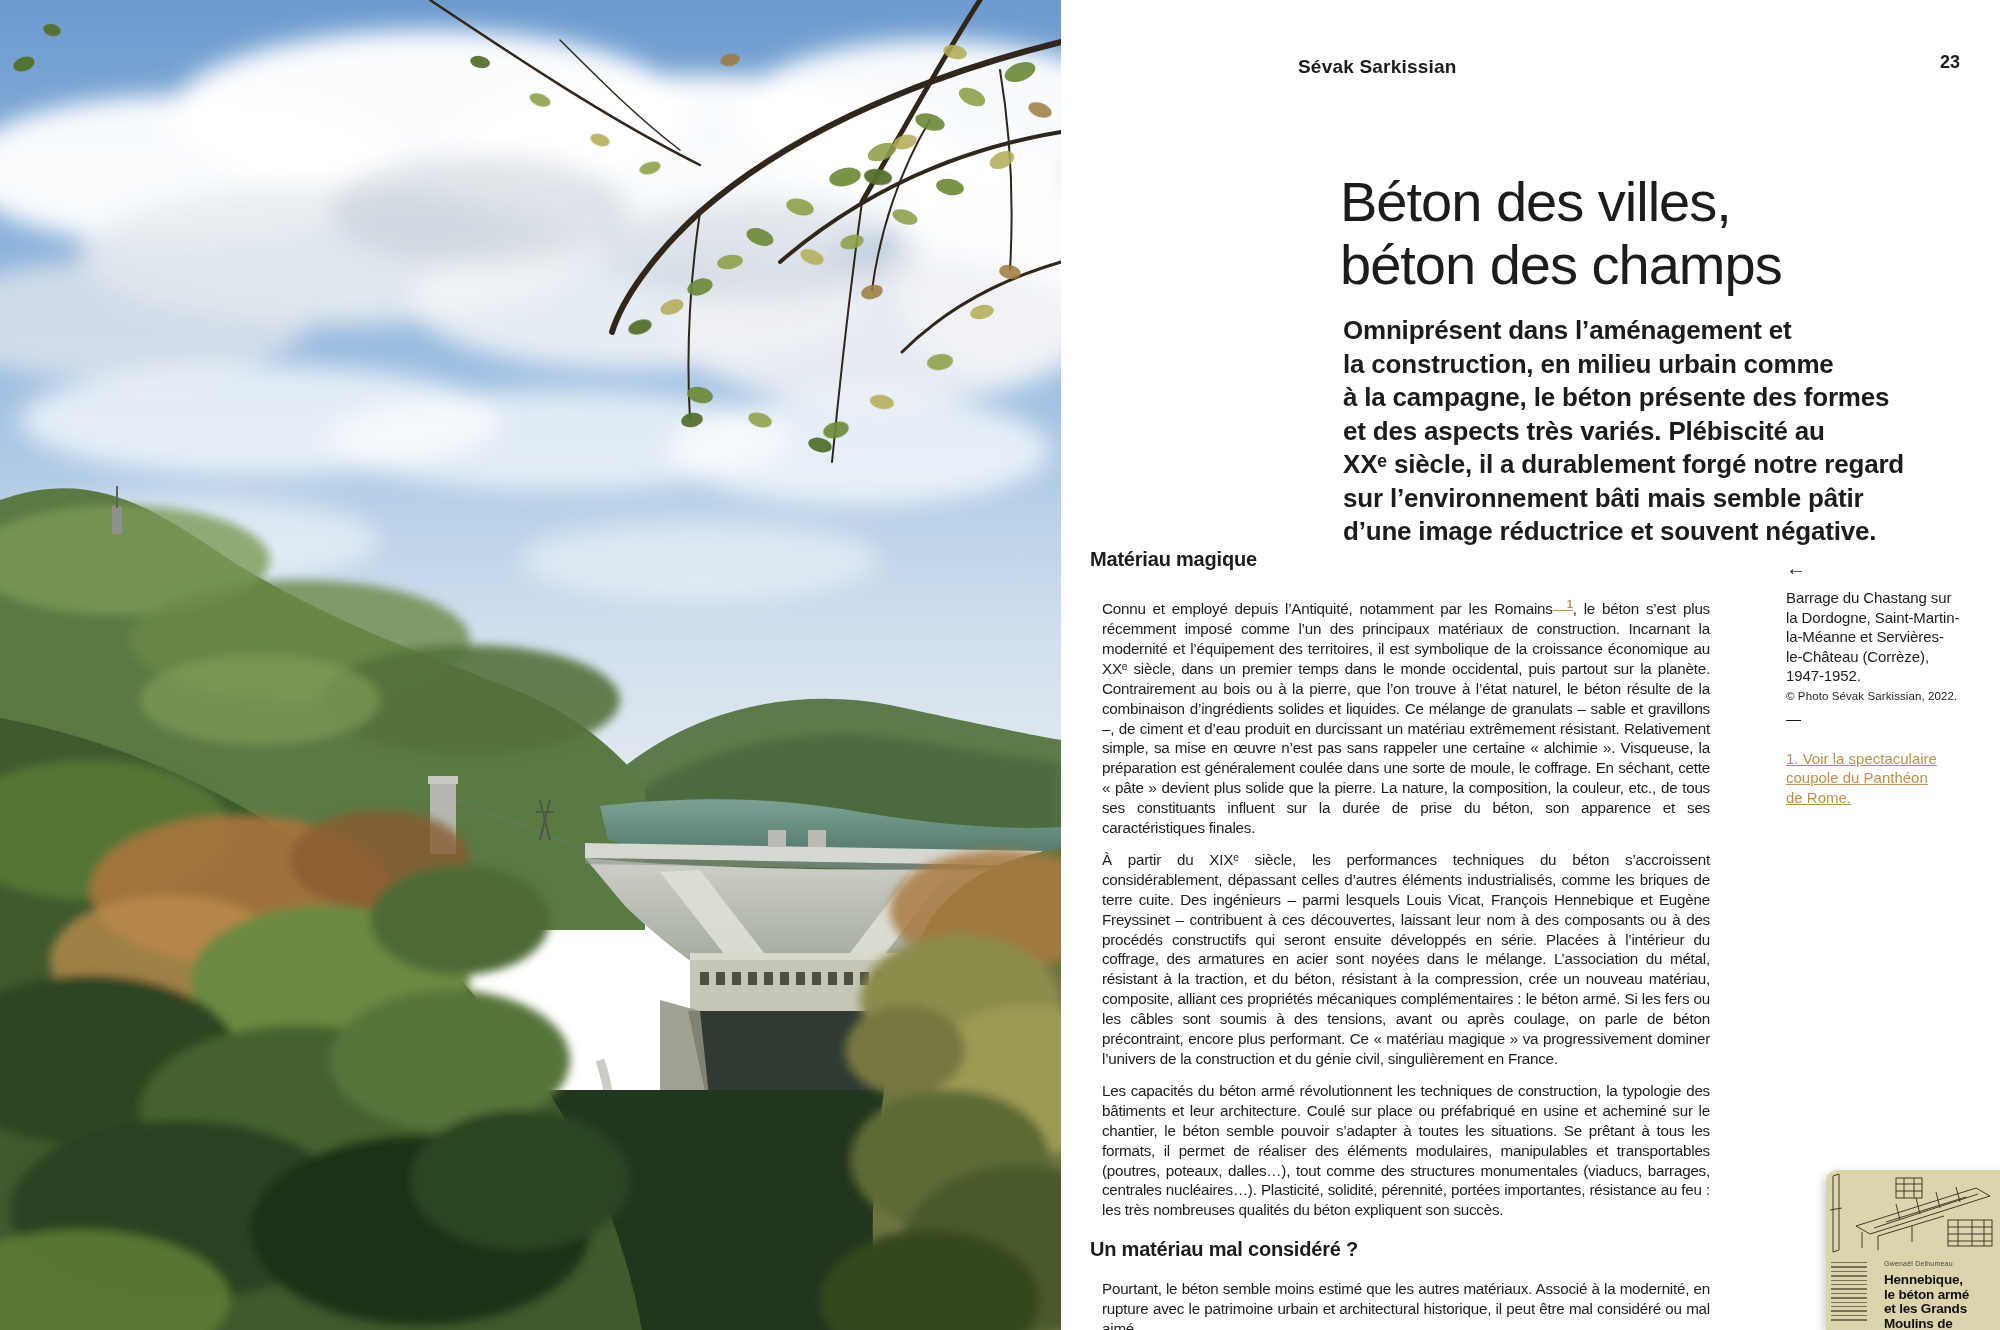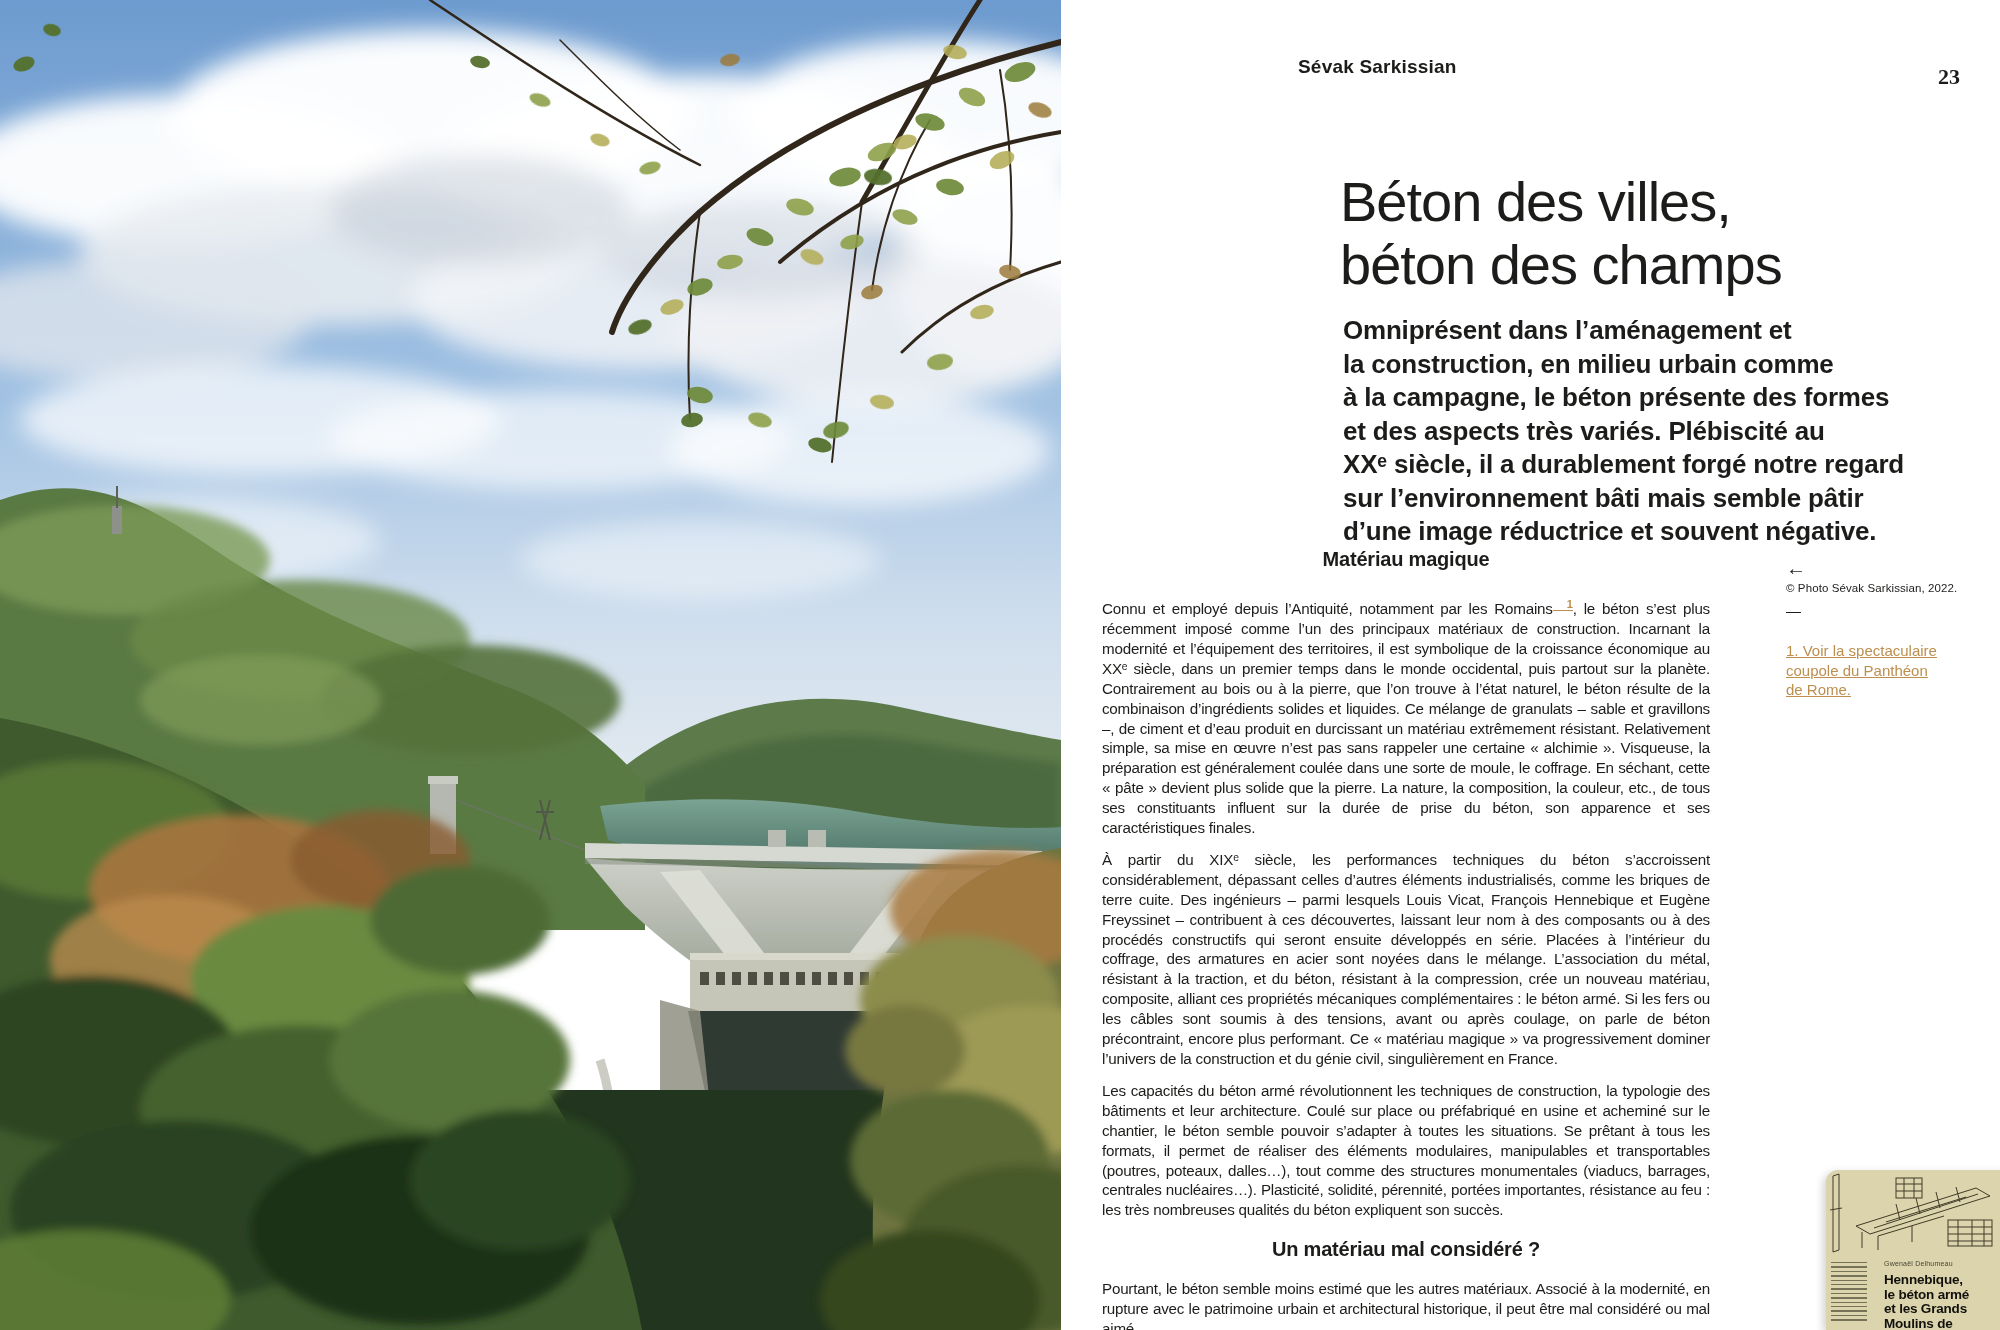--- a/index.html
+++ b/index.html
@@ -8,37 +8,37 @@
     font-family:"Liberation Sans","DejaVu Sans",sans-serif;color:#1c1c1a;
     -webkit-font-smoothing:antialiased;
   }
   .page{position:relative;width:2000px;height:1330px;}
 
   
   .photo{position:absolute;left:0;top:0;width:1061px;height:1330px;display:block;}
 
   
   .author{position:absolute;left:1298px;top:56px;font-size:19px;font-weight:700;letter-spacing:.2px;}
-  .pagenum{position:absolute;right:40px;top:64px;width:60px;text-align:right;font-size:22px;font-weight:600;font-family:Liberation Serif, serif;}
+  .pagenum{position:absolute;right:40px;top:52px;width:60px;text-align:right;font-size:18px;font-weight:600;}
 
   
   .title{
     position:absolute;left:1340px;top:132px;width:660px;
     font-size:56px;line-height:63px;font-weight:400;letter-spacing:-1px;
     white-space:pre-line;
   }
   .lead{
     position:absolute;left:1343px;top:288px;width:660px;
     font-size:26px;line-height:33.5px;font-weight:700;letter-spacing:-.2px;
     white-space:pre-line;
   }
 
   
   .bodycol{position:absolute;left:1090px;top:548px;width:632px;}
-  .h-section{font-size:20px;font-weight:700;margin:0 0 24px 0;letter-spacing:-.2px;text-align:center;}
+  .h-section{font-size:20px;font-weight:700;margin:0 0 24px 0;letter-spacing:-.2px;}
   .h-section.second{margin:18px 0 18px 0;}
   .bodytext p{
     margin:12px;font-size:15.2px;line-height:19.9px;letter-spacing:-.22px;
     text-align:justify;
   }
   .fn-dash{color:var(--accent,#bd8f4e);letter-spacing:-1px;}
   .fn-num{
     color:var(--accent,#bd8f4e);font-size:11px;vertical-align:super;
     border-bottom:1.4px solid var(--accent,#bd8f4e);font-weight:700;
   }
@@ -287,20 +287,25 @@
       <p>Les capacités du béton armé révolutionnent les techniques de construction, la typologie des bâtiments et leur architecture. Coulé sur place ou préfabriqué en usine et acheminé sur le chantier, le béton semble pouvoir s’adapter à toutes les situations. Se prêtant à tous les formats, il permet de réaliser des éléments modulaires, manipulables et transportables (poutres, poteaux, dalles…), tout comme des structures monumentales (viaducs, barrages, centrales nucléaires…). Plasticité, solidité, pérennité, portées importantes, résistance au feu : les très nombreuses qualités du béton expliquent son succès.</p>
     </div>
     <h2 class="h-section second">Un matériau mal considéré ?</h2>
     <div class="bodytext">
       <p>Pourtant, le béton semble moins estimé que les autres matériaux. Associé à la modernité, en rupture avec le patrimoine urbain et architectural historique, il peut être mal considéré ou mal aimé.</p>
     </div>
   </div>
 
   <aside class="sidebar">
     <div class="arrow">←</div>
+    <div class="caption">Barrage du Chastang sur
+la Dordogne, Saint-Martin-
+la-Méanne et Servières-
+le-Château (Corrèze),
+1947-1952.</div>
     <div class="credit">© Photo Sévak Sarkissian, 2022.</div>
     <div class="divider">—</div>
     <div class="footnote">1. Voir la spectaculaire
 coupole du Panthéon
 de Rome.</div>
   </aside>
 
   <div class="card">
     <svg class="card-drawing" viewBox="0 0 174 92" aria-hidden="true">
       <g stroke="#423b28" stroke-width="1" fill="none">

